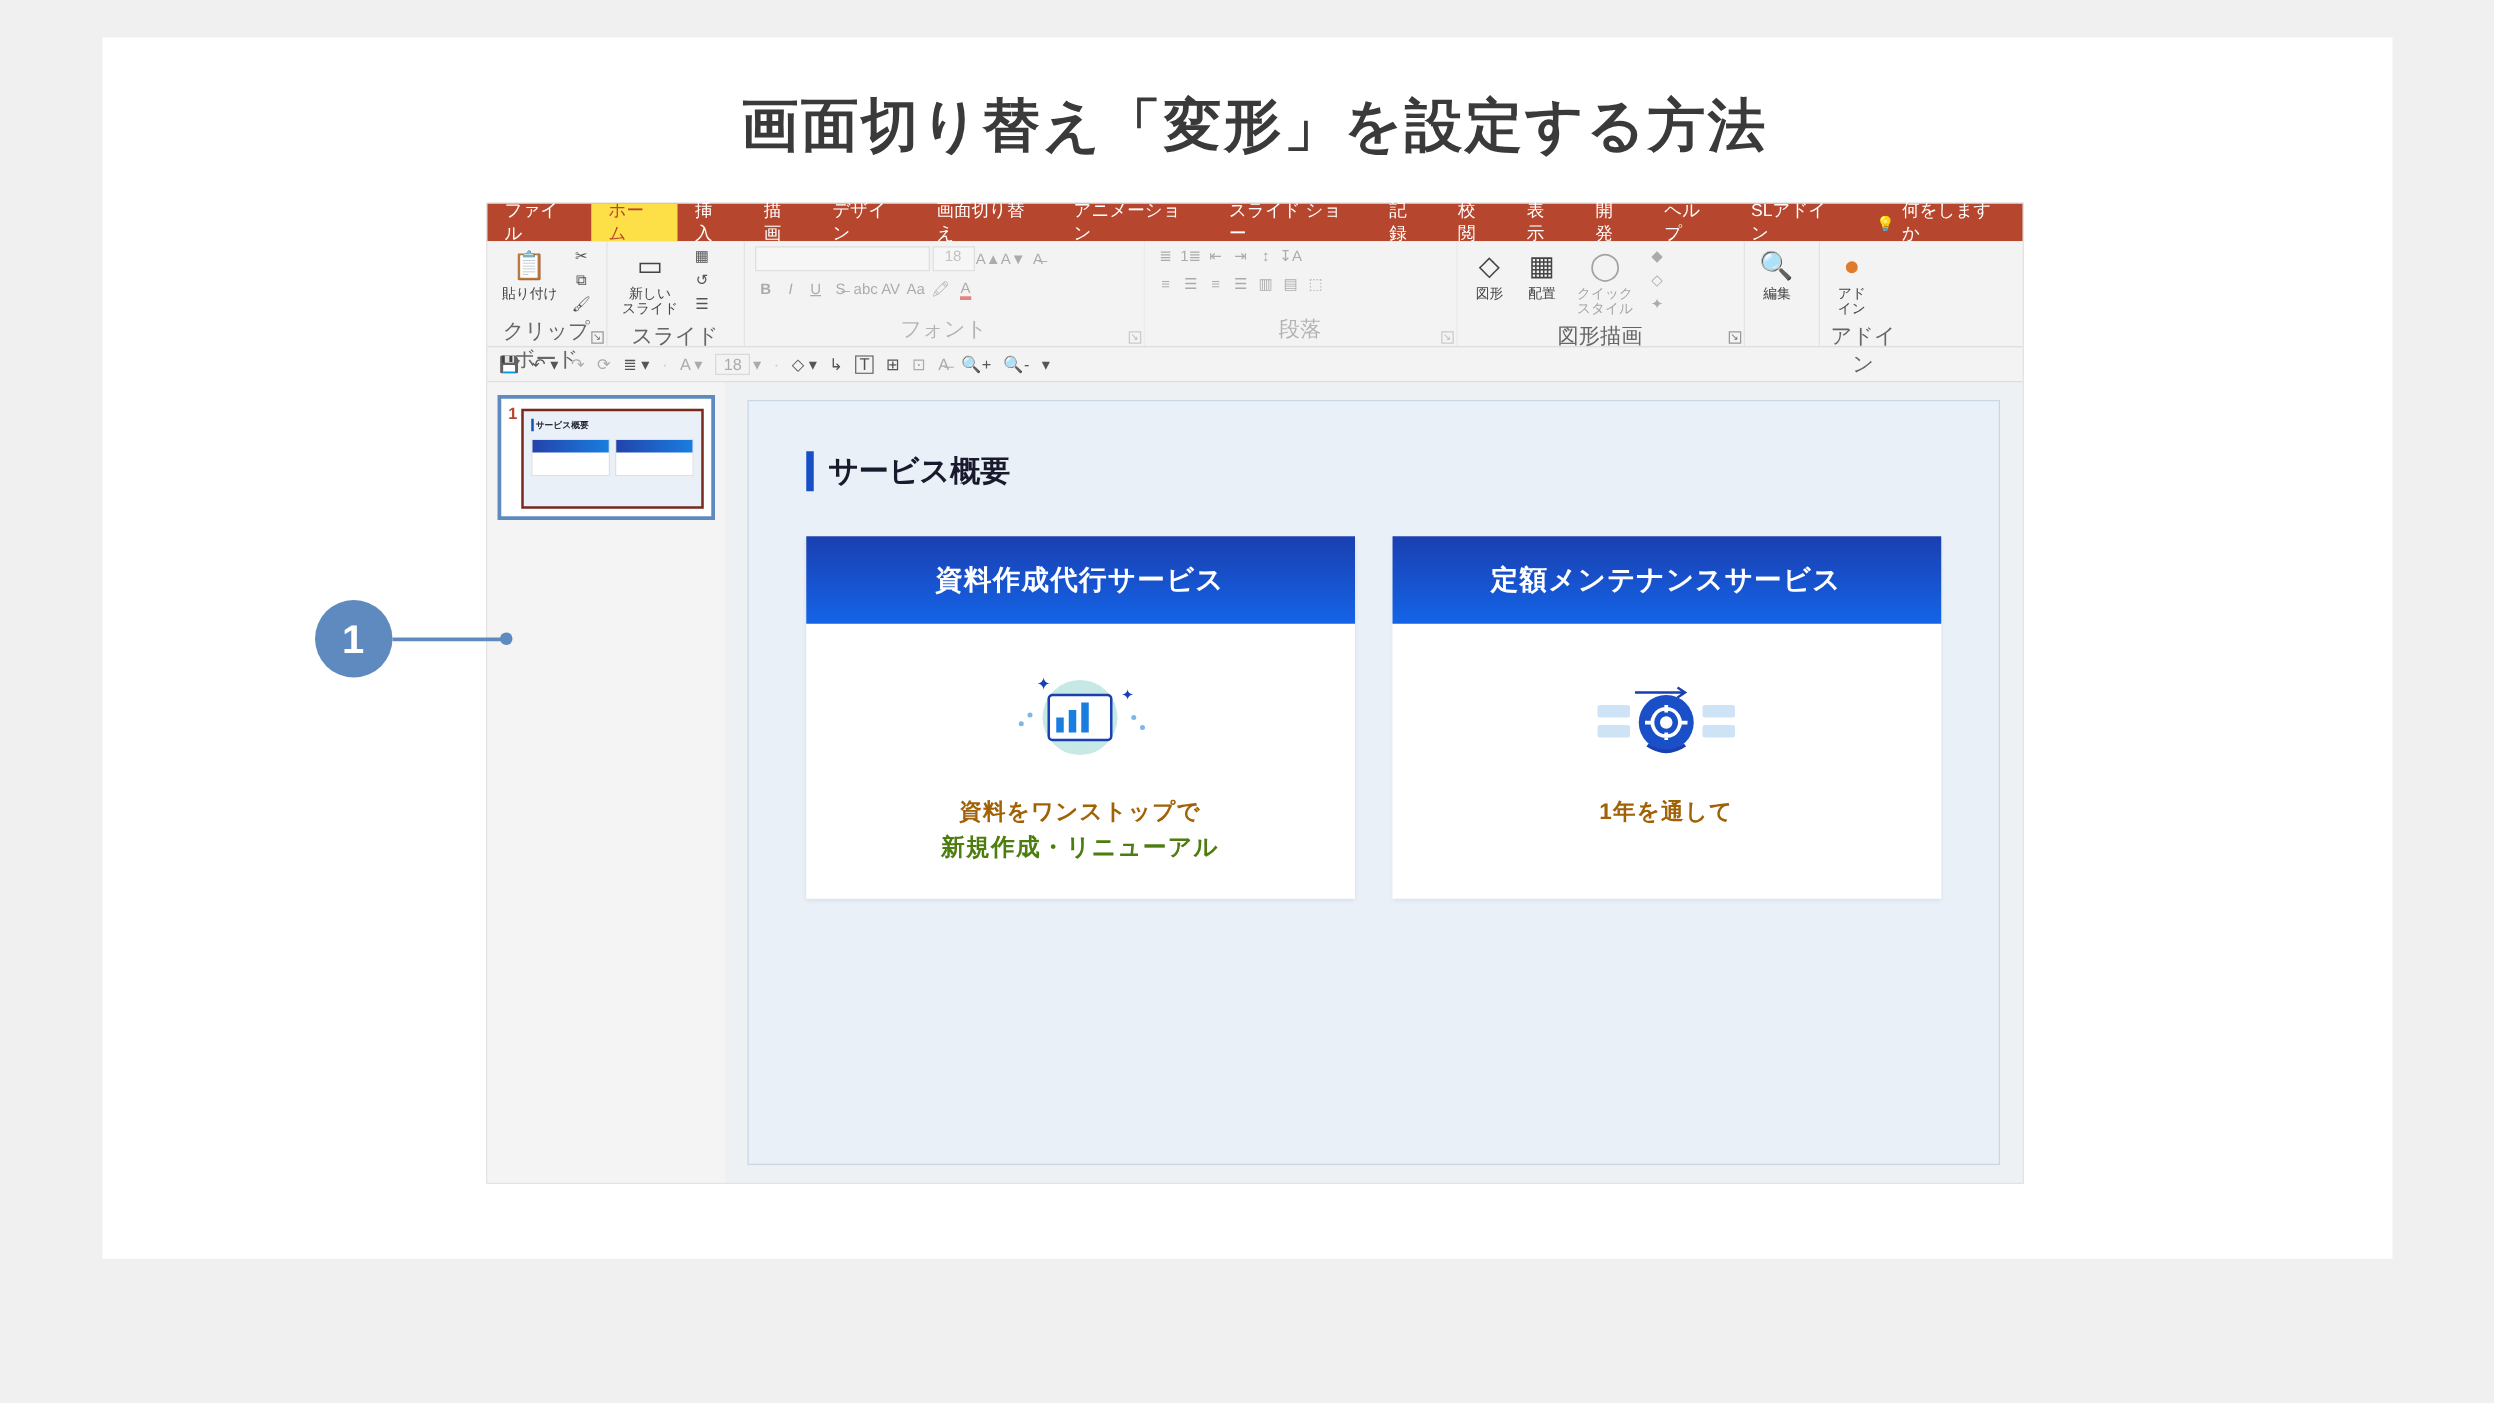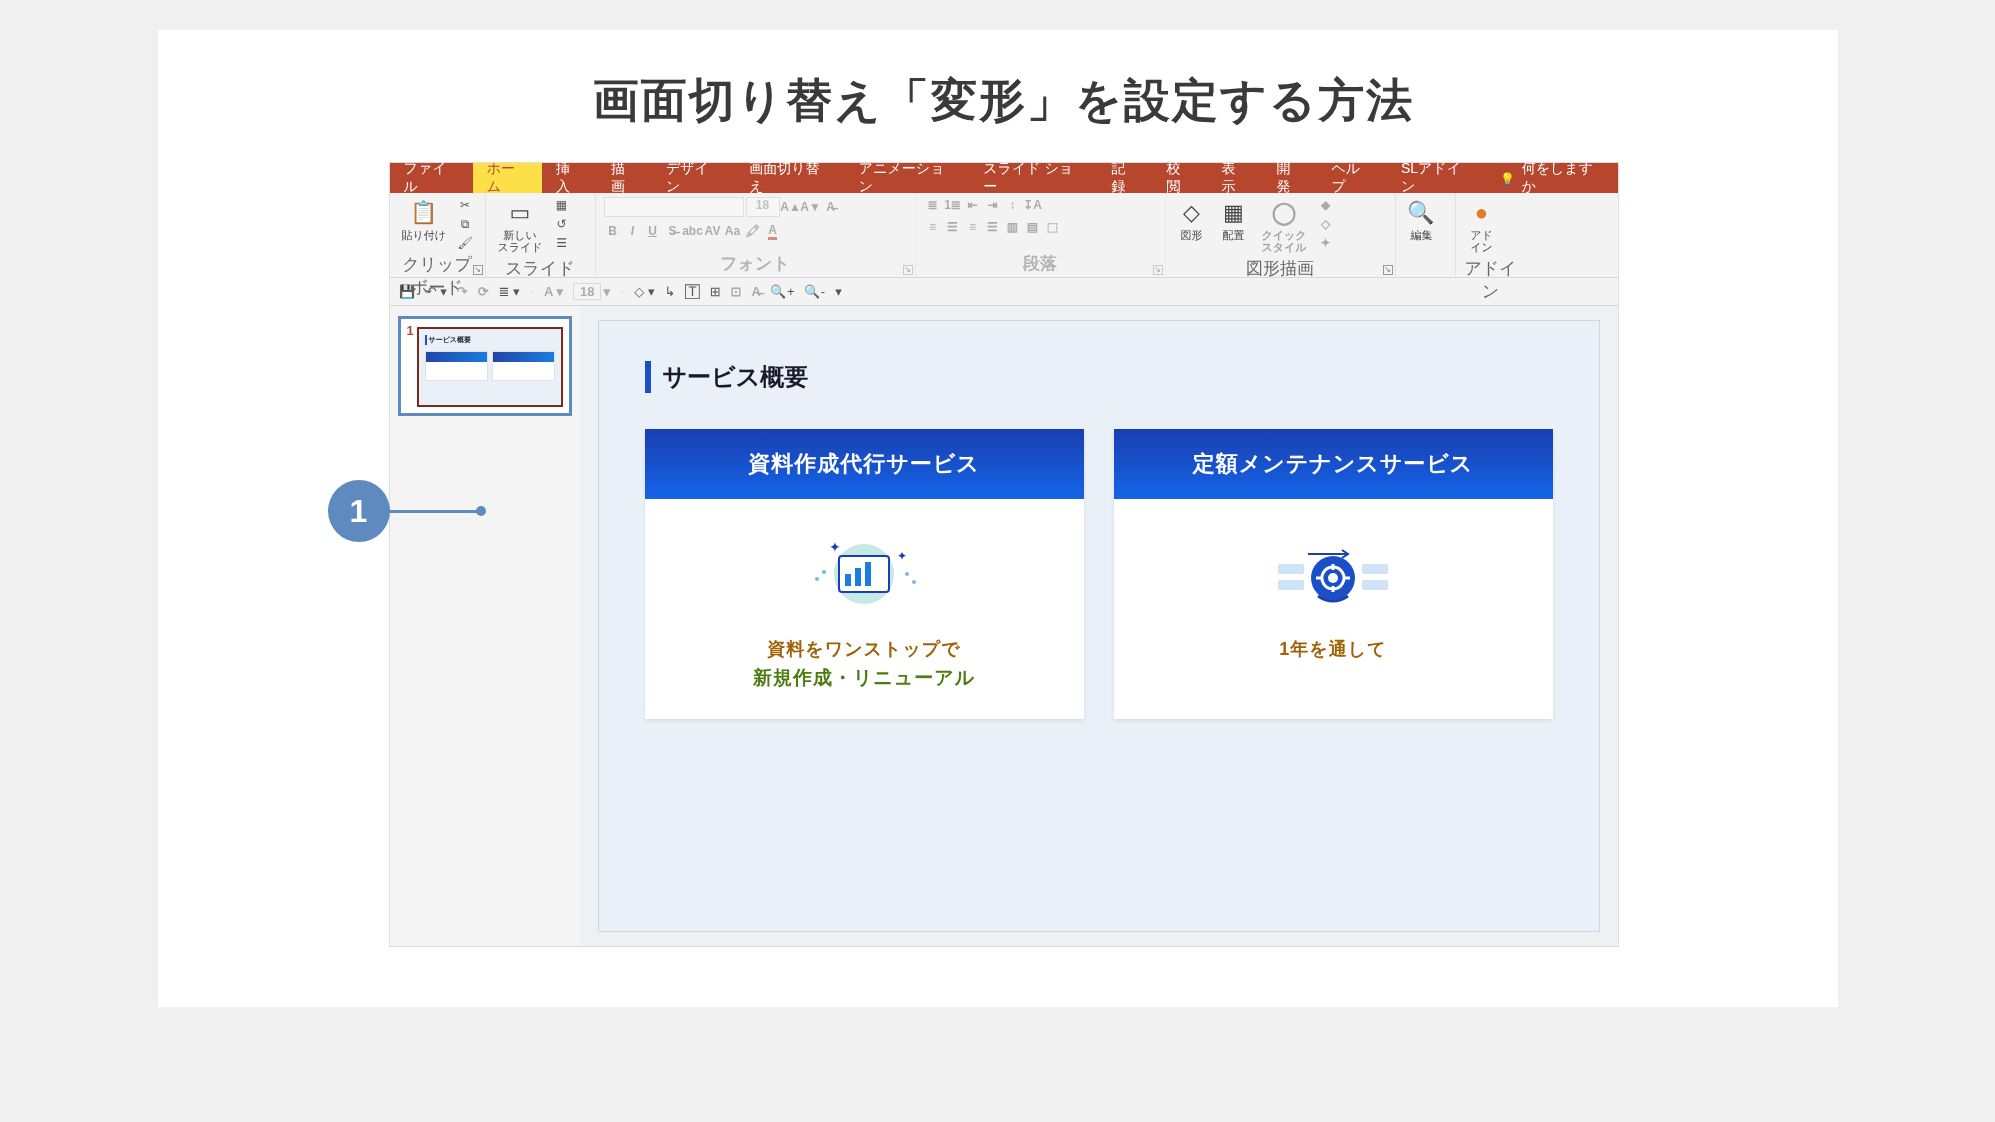--- a/index.html
+++ b/index.html
@@ -1,17 +1,17 @@
 <!DOCTYPE html>
 <html><head>
 <meta charset="utf-8">
 <style>
 * { margin:0; padding:0; box-sizing:border-box; font-family:"Yu Gothic","Meiryo",sans-serif; }
 body { background:#f0f0f0; width:1995px; height:1122px; display:flex; align-items:flex-start; justify-content:center; padding-top:30px;}
-.page { width:1680px; background:#fff; padding:40px 0 60px 12px; position:relative;}
+.page { width:1832px; background:#fff; padding:40px 0 60px 12px; position:relative;}
 .page-title { font-size:46px; font-weight:700; color:#3a3a3a; text-align:center; letter-spacing:2px; margin-bottom:30px;}
 
 .callout { position:absolute; left:170px; top:450px; display:flex; align-items:center;}
 .callout .num { width:62px; height:62px; border-radius:50%; background:#5e8abf; color:#fff; font-size:32px; font-weight:700; display:flex; align-items:center; justify-content:center;}
 .callout .line { width:90px; height:3px; background:#5e8abf; position:relative;}
 .callout .line::after { content:""; position:absolute; right:-6px; top:-4px; width:10px; height:10px; border-radius:50%; background:#5e8abf;}
 
 .ppt { width:1230px; margin:0 auto; border:1px solid #ddd; background:#f3f3f3;}
 
 
@@ -28,21 +28,21 @@
 .group .dlg { position:absolute; right:2px; bottom:2px; width:10px; height:10px; border:1px solid #999; font-size:8px; line-height:8px; text-align:center; color:#777;}
 .gbody { display:flex; gap:6px; align-items:flex-start; flex:1;}
 .col { display:flex; flex-direction:column; gap:3px; align-items:center;}
 .btn-lg { display:flex; flex-direction:column; align-items:center; gap:2px; padding:2px 4px; cursor:pointer;}
 .btn-lg .ic { width:28px; height:28px; display:flex; align-items:center; justify-content:center; font-size:22px;}
 .btn-lg .lbl { font-size:11px; text-align:center; line-height:1.1;}
 .mini { width:18px; height:16px; display:flex; align-items:center; justify-content:center; font-size:12px; color:#555; cursor:pointer;}
 .row { display:flex; gap:2px; align-items:center;}
 .fontbox { border:1px solid #c8c8c8; background:#fafafa; height:20px; width:140px; font-size:12px; padding:0 4px; color:#aaa;}
 .sizebox { border:1px solid #c8c8c8; background:#fafafa; height:20px; width:34px; font-size:12px; padding:0 4px; color:#888; text-align:center;}
-.disabled { opacity:.45; pointer-events:none;font-weight:bold;}
+.disabled { opacity:.45; pointer-events:none;}
 
 
 .qat { background:#f3f3f3; border-bottom:1px solid #d8d8d8; display:flex; align-items:center; gap:10px; padding:3px 10px; height:28px; font-size:13px; color:#555;}
 .qat .qbtn { cursor:pointer; display:flex; align-items:center; gap:2px;}
 .qat .sep { color:#ccc;}
 
 
 .editor { display:flex; height:640px; background:#eef1f4;}
 .thumbrail { width:190px; background:#f4f4f4; padding:10px 8px;}
 .thumb-wrap { border:3px solid #5e8abf; background:#fff; padding:2px; position:relative;}

